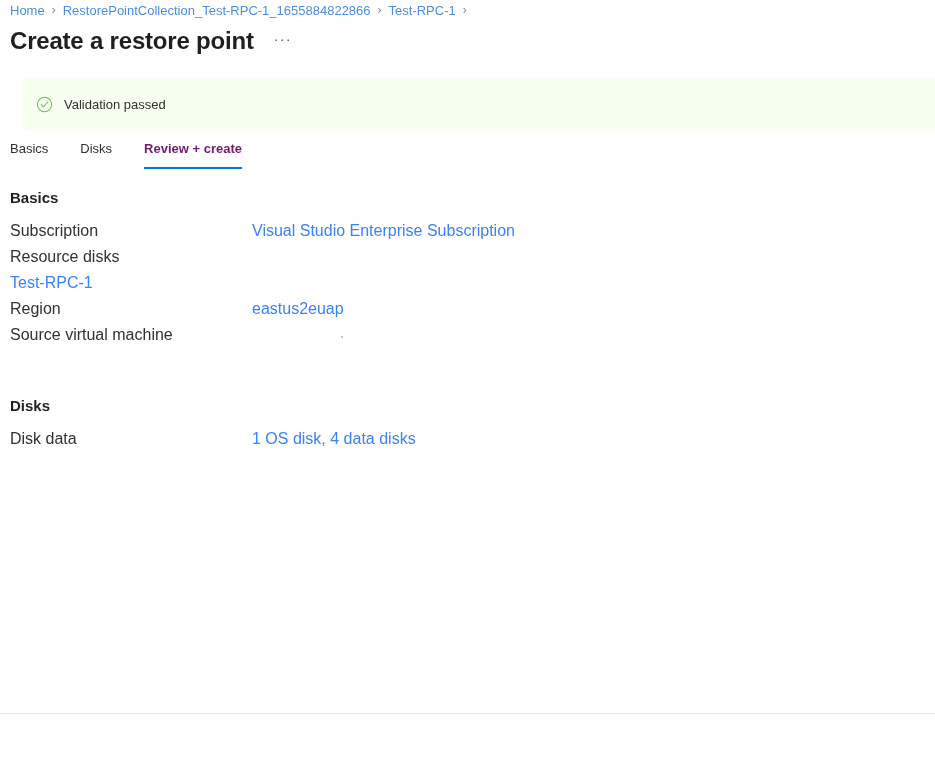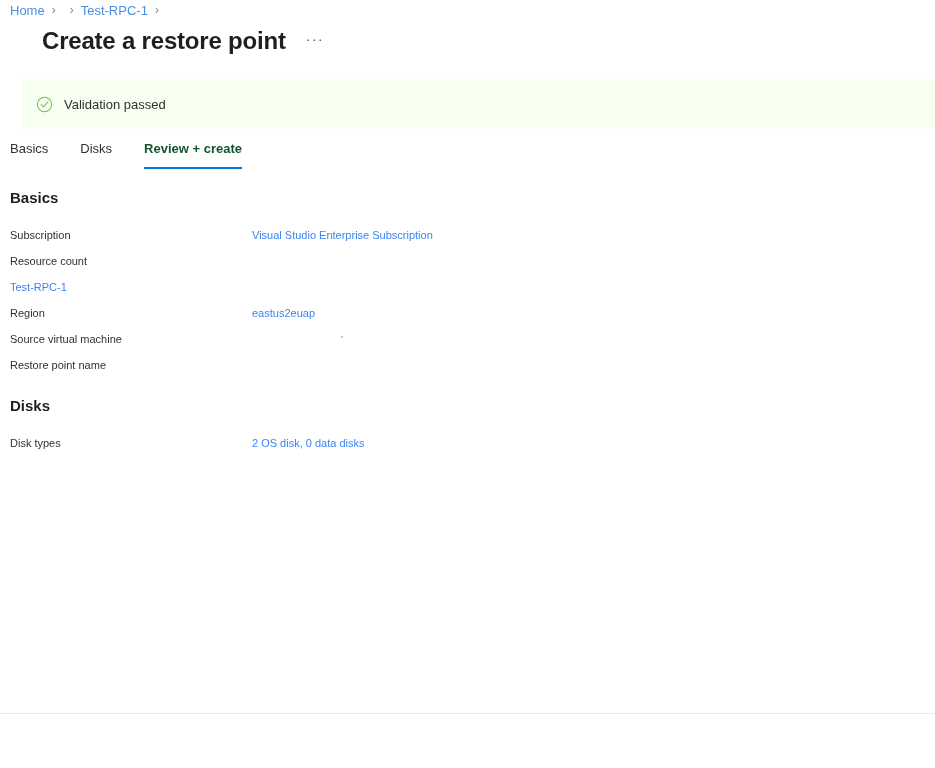--- a/index.html
+++ b/index.html
@@ -41,21 +41,20 @@
     user-select: none;
   }
 
   
   .title-row {
     position: absolute;
     left: 10px;
     top: 26px;
     display: flex;
     align-items: center;
-    margin-left: 32px;
   }
   .page-title {
     font-size: 24px;
     font-weight: bold;
     color: #201f1e;
     letter-spacing: -0.2px;
     line-height: 30px;
     margin: 0;
   }
   .ellipsis-btn {
@@ -113,41 +112,41 @@
     border-bottom: 2px solid transparent;
     background: none;
     border-left: none;
     border-right: none;
     border-top: none;
     font-family: "Liberation Sans", sans-serif;
     line-height: 18px;
   }
   .tab.active {
     font-weight: bold;
-    color: #14532d;
+    color: #701a75;
     border-bottom: 2px solid #0078d4;
   }
 
   
   .section {
     position: absolute;
     left: 10px;
   }
   .section-title {
     font-size: 15px;
     font-weight: bold;
     color: #201f1e;
     margin: 0 0 14px 0;
     line-height: 20px;
   }
   .kv-row {
     display: flex;
     height: 26px;
-    align-items: center;
-    font-size: 11px;
+    align-items: flex-start;
+    font-size: 16px;
   }
   .kv-key {
     width: 242px;
     flex: 0 0 242px;
     color: #323130;
     line-height: 18px;
   }
   .kv-val {
     color: #3b82f6;
     line-height: 18px;
@@ -182,20 +181,21 @@
     height: 54px;
     background: #ffffff;
   }
 </style>
 </head>
 <body>
 
 <nav class="breadcrumb">
   <a class="bc-link" href="#">Home</a>
   <span class="bc-sep">›</span>
+  <a class="bc-link" href="#">RestorePointCollection_Test-RPC-1_1655884822866</a>
   <span class="bc-sep">›</span>
   <a class="bc-link" href="#">Test-RPC-1</a>
   <span class="bc-sep">›</span>
 </nav>
 
 <div class="title-row">
   <h1 class="page-title">Create a restore point</h1>
   <button class="ellipsis-btn">···</button>
 </div>
 
@@ -214,47 +214,46 @@
 </div>
 
 <div class="section" id="basics-section">
   <h2 class="section-title">Basics</h2>
 
   <div class="kv-row">
     <div class="kv-key">Subscription</div>
     <div class="kv-val">Visual Studio Enterprise Subscription</div>
   </div>
   <div class="kv-row">
-    <div class="kv-key">Resource count</div>
+    <div class="kv-key">Resource disks</div>
     <div class="kv-val"></div>
   </div>
   <div class="kv-row">
     <div class="kv-val">Test-RPC-1</div>
   </div>
   <div class="kv-row">
     <div class="kv-key">Region</div>
     <div class="kv-val">eastus2euap</div>
   </div>
   <div class="kv-row">
     <div class="kv-key">Source virtual machine</div>
     <div class="kv-val"></div>
   </div>
   <div class="kv-row">
-    <div class="kv-key">Restore point name</div>
   </div>
 </div>
 
 <div class="faint-dot"></div>
 
 <div class="section" id="disks-section">
   <h2 class="section-title">Disks</h2>
 
   <div class="kv-row">
-    <div class="kv-key">Disk types</div>
-    <div class="kv-val">2 OS disk, 0 data disks</div>
+    <div class="kv-key">Disk data</div>
+    <div class="kv-val">1 OS disk, 4 data disks</div>
   </div>
 </div>
 
 <div class="footer-rule"></div>
 <div class="footer">
   
   
   
   
 </div>

